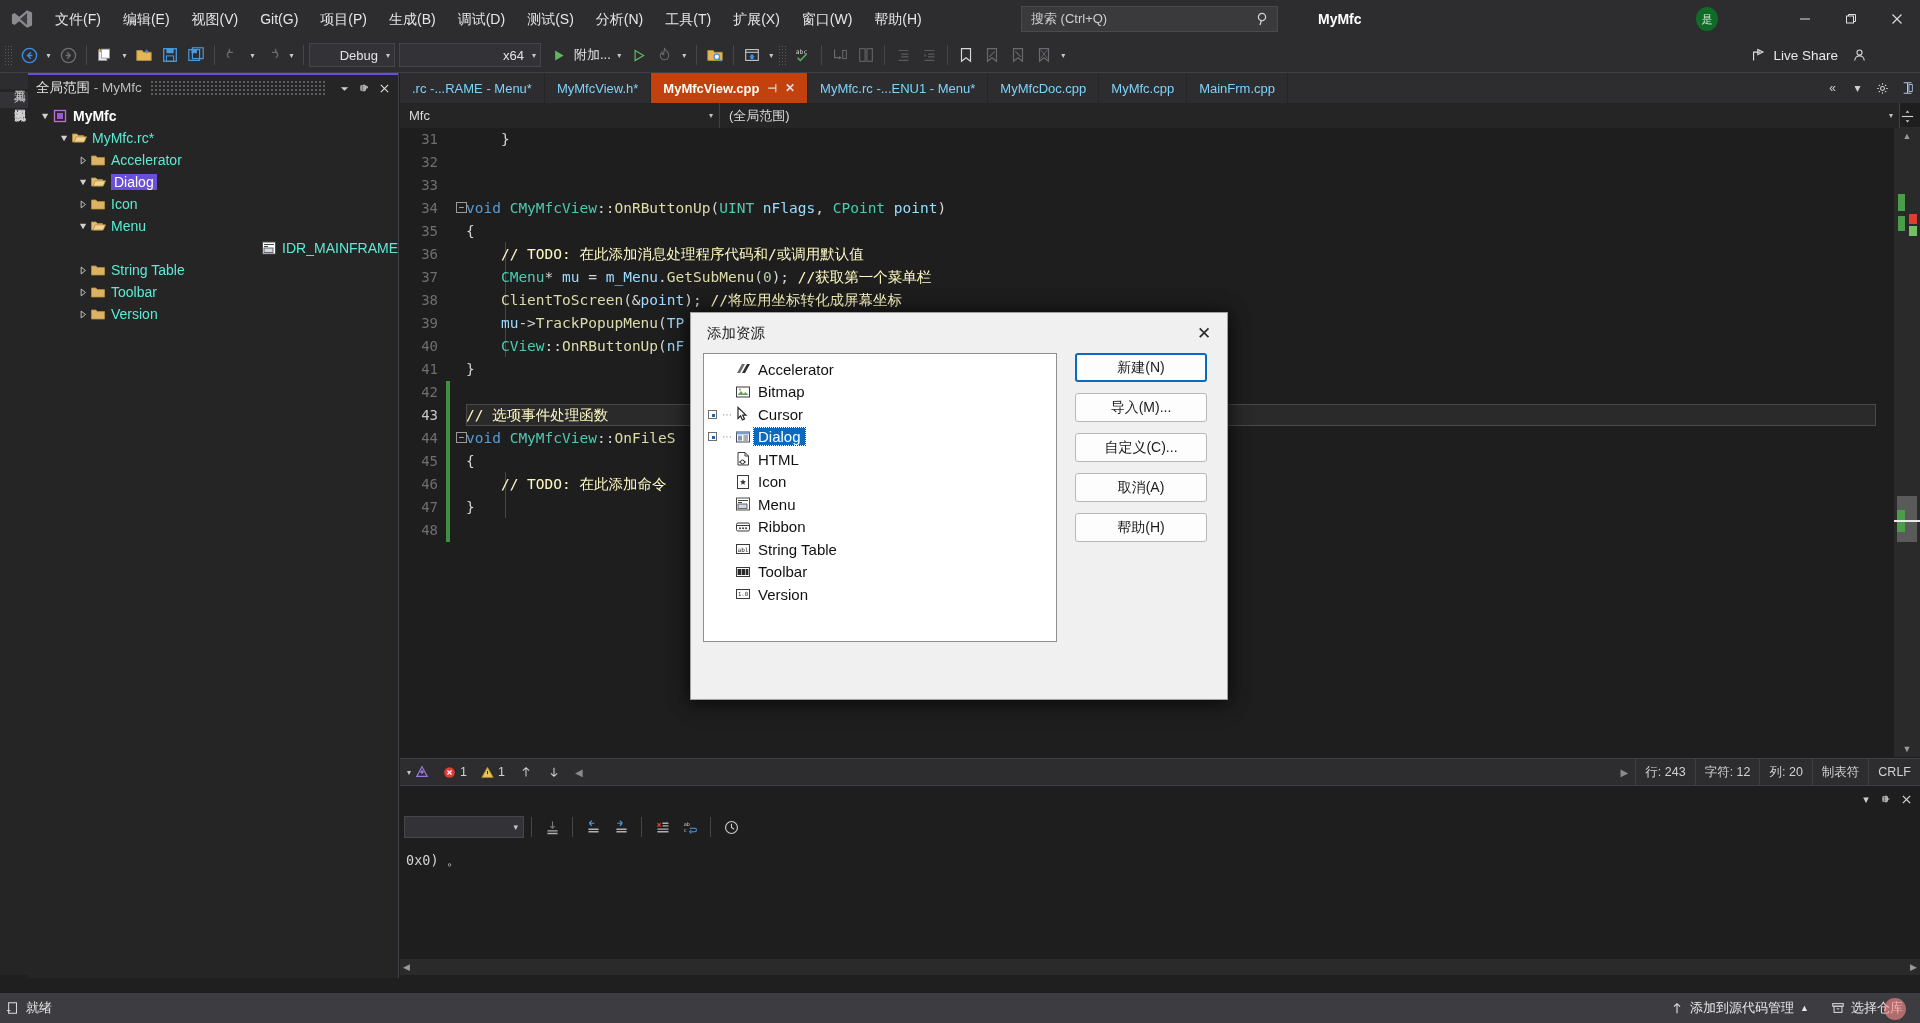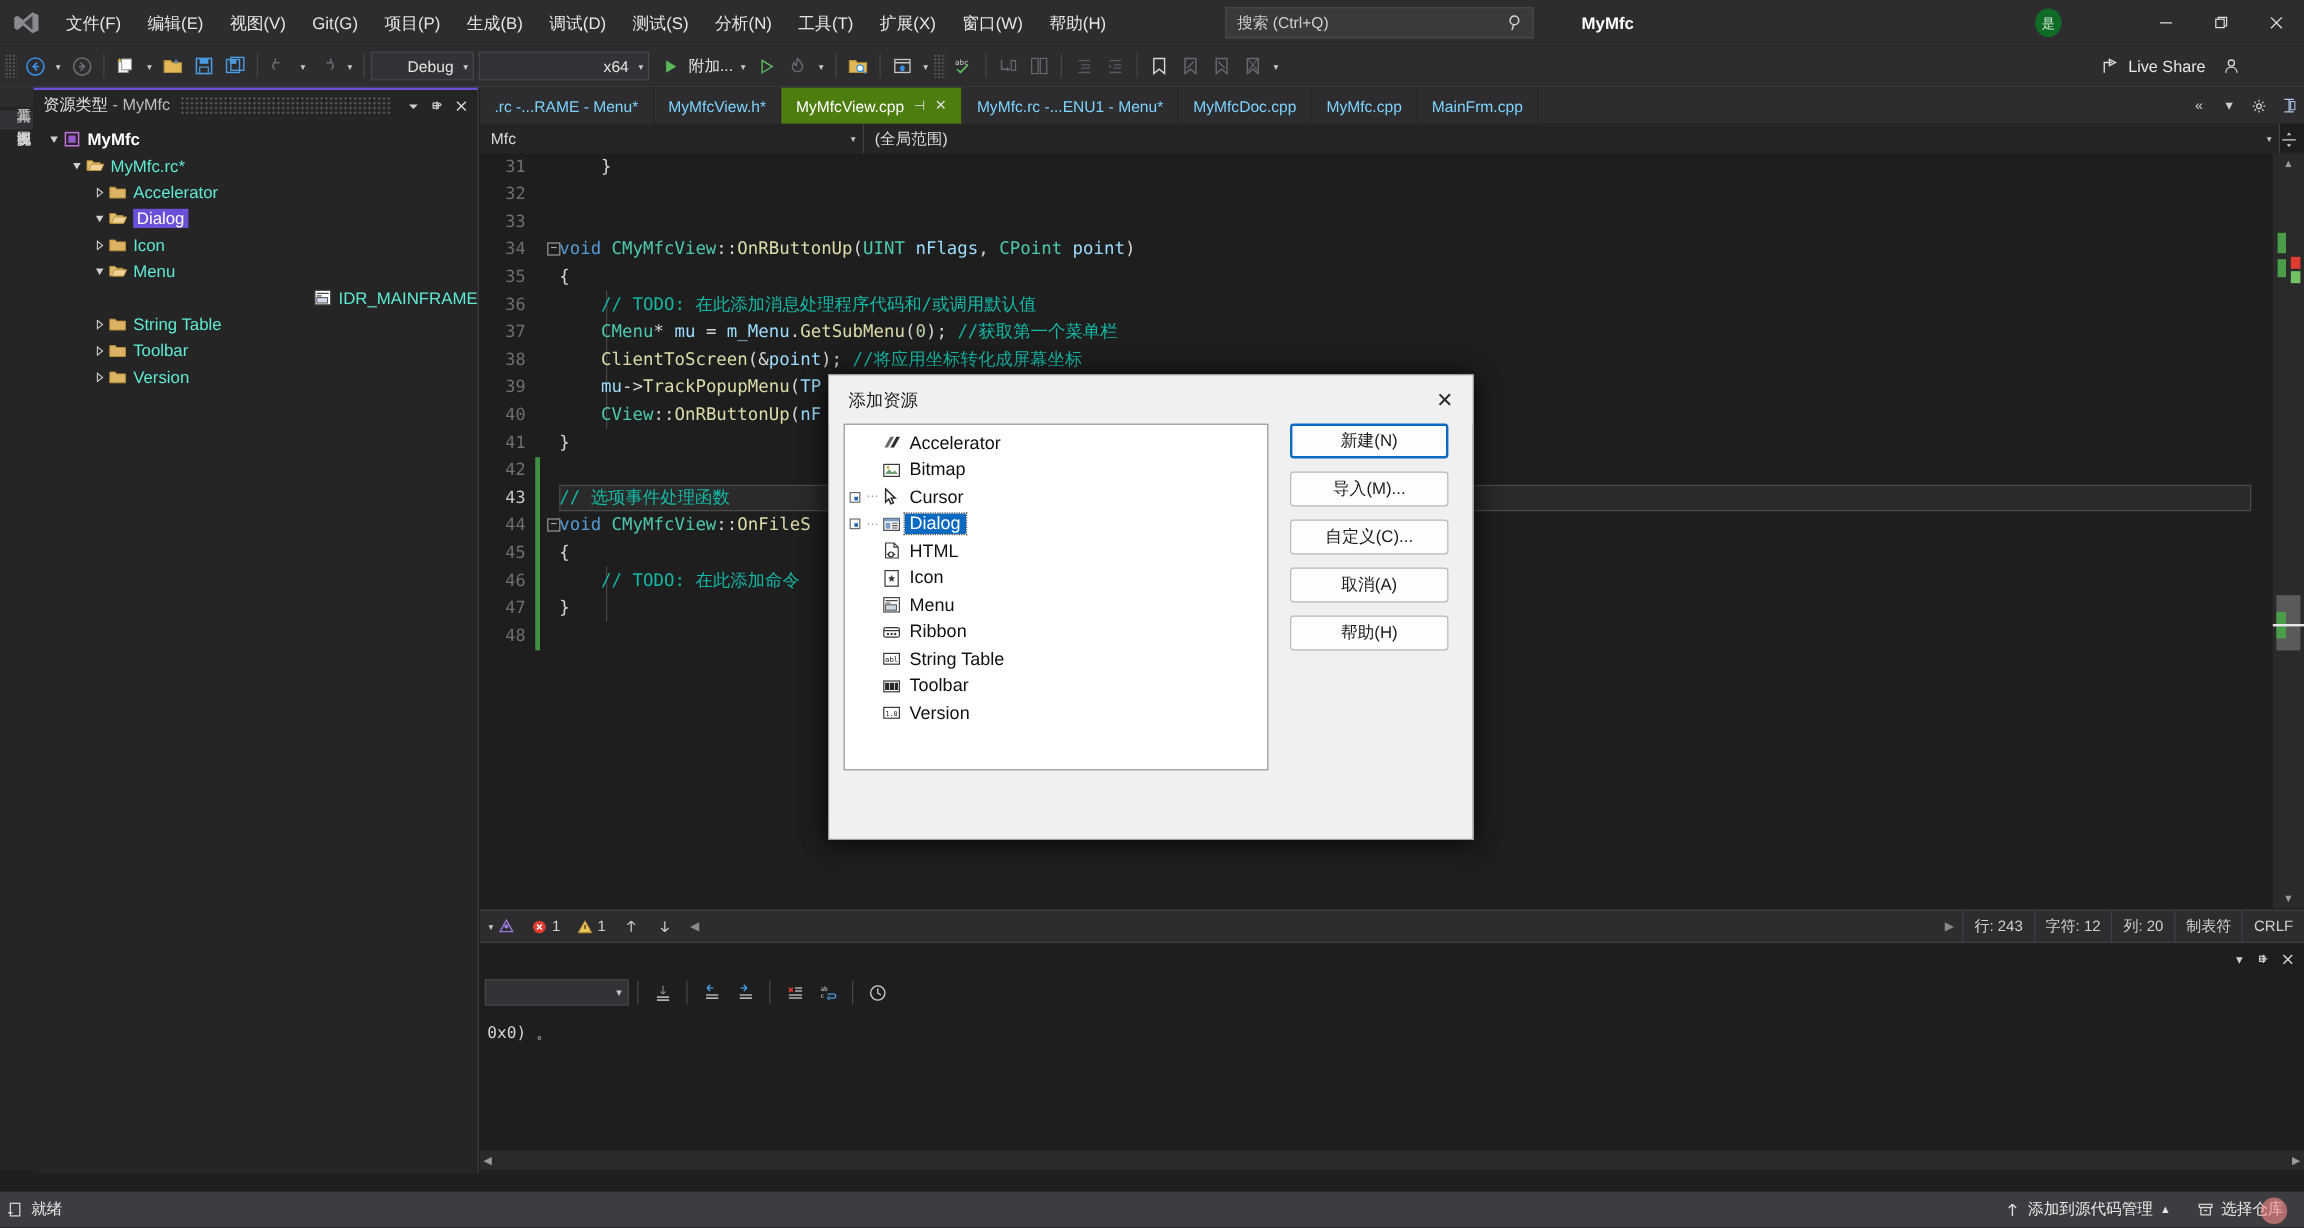--- a/index.html
+++ b/index.html
@@ -104,21 +104,21 @@
   .tlabel.bold { font-weight:bold; color:#ffffff; }
   .tlabel.sel { background:#6c4fd8; color:#ffffff; padding:0 3px; }
 
   
   .editor-area { position:absolute; left:400px; top:73px; right:0; bottom:48px; background:#1e1e1e; }
   .tabstrip { height:30px; background:#2d2d30; display:flex; align-items:stretch; position:relative; }
   .etab {
     display:flex; align-items:center; padding:0 12px; font-size:13px; color:#7dd3fc;
     background:#2d2d30; border-right:1px solid #252526; white-space:nowrap;
   }
-  .etab.active { background:#4d7c0f; color:#ffffff; font-weight:normal; }
+  .etab.active { background:#c2410c; color:#ffffff; font-weight:bold; }
   .etab .pin { margin-left:8px; font-size:11px; color:#dcdcdc; }
   .etab .x { margin-left:8px; font-size:12px; color:#dcdcdc; }
   .tabs-right { position:absolute; right:0; top:0; height:30px; display:flex; align-items:center; }
   .tr-btn { width:25px; height:30px; display:flex; align-items:center; justify-content:center; color:#cfcfcf; font-size:12px; }
 
   .navbar { height:25px; background:#1e1e1e; display:flex; border-bottom:1px solid #2b2b2b; }
   .navcombo {
     height:25px; display:flex; align-items:center; padding:0 6px 0 9px; font-size:13px;
     color:#dcdcdc; border-right:1px solid #3f3f46; background:#252526;
   }
@@ -132,21 +132,21 @@
   .gutter { position:absolute; left:0; top:0; width:46px; text-align:right; color:#6f6f6f;
     font-family:"DejaVu Sans Mono", monospace; font-size:14px; line-height:23px; }
   .chgbar { position:absolute; left:46px; width:4px; background:#3f9142; }
   .fold { position:absolute; left:56px; width:11px; height:11px; border:1px solid #9a9a9a; color:#c8c8c8;
     font-size:9px; line-height:9px; text-align:center; background:#1e1e1e; }
   .codetext { position:absolute; left:66px; top:0; }
   .ln { height:23px; }
   .kw { color:#569cd6; }
   .ty { color:#4ec9b0; }
   .fn { color:#dcdcaa; }
-  .cm { color:#14b8a6; }
+  .cm { color:#fef9c3; }
   .var { color:#9cdcfe; }
   .num { color:#b5cea8; }
   .hl-line { position:absolute; left:66px; height:22px; border:1px solid #4a4a4a; background:#2a2a2a; }
   .indent-guide { position:absolute; width:1px; background:#474747; }
 
   
   .vsbar { position:absolute; right:0; top:55px; bottom:218px; width:26px; background:#2a2a2a; }
   .vsarrow { height:16px; display:flex; align-items:center; justify-content:center; color:#9a9a9a; font-size:9px; }
   .vthumb { position:absolute; left:3px; width:20px; background:#5c5c5c; }
   .mk { position:absolute; width:8px; height:14px; }
@@ -464,21 +464,21 @@
   </div>
 
   <div class="vstrip">
     <div class="vtab">工具箱</div>
     <div class="vtab sel">资源视图</div>
   </div>
 
   <div class="resview">
     <div class="accent"></div>
     <div class="rv-head">
-      <span class="rv-title"><span>资源类型</span><span class="dim"> - </span><span class="dim">MyMfc</span></span>
+      <span class="rv-title"><span>全局范围</span><span class="dim"> - </span><span class="dim">MyMfc</span></span>
       <span class="rv-dots"></span>
       <span class="rv-ic">
         <svg viewBox="0 0 12 12" width="11" height="11">
             <path d="M2 4.5 6 8.5 10 4.5" fill="#d0d0d0"></path>
           </svg>
       </span>
       <span class="rv-ic">
         <svg viewBox="0 0 14 14" width="12" height="12">
             <path d="M3 7h8M7 3v8M9.5 4.5 11.5 6.5" stroke="#d0d0d0" stroke-width="1.2" fill="none"></path>
             <rect x="3.5" y="4.5" width="5" height="5" fill="none" stroke="#d0d0d0" stroke-width="1.2"></rect>

